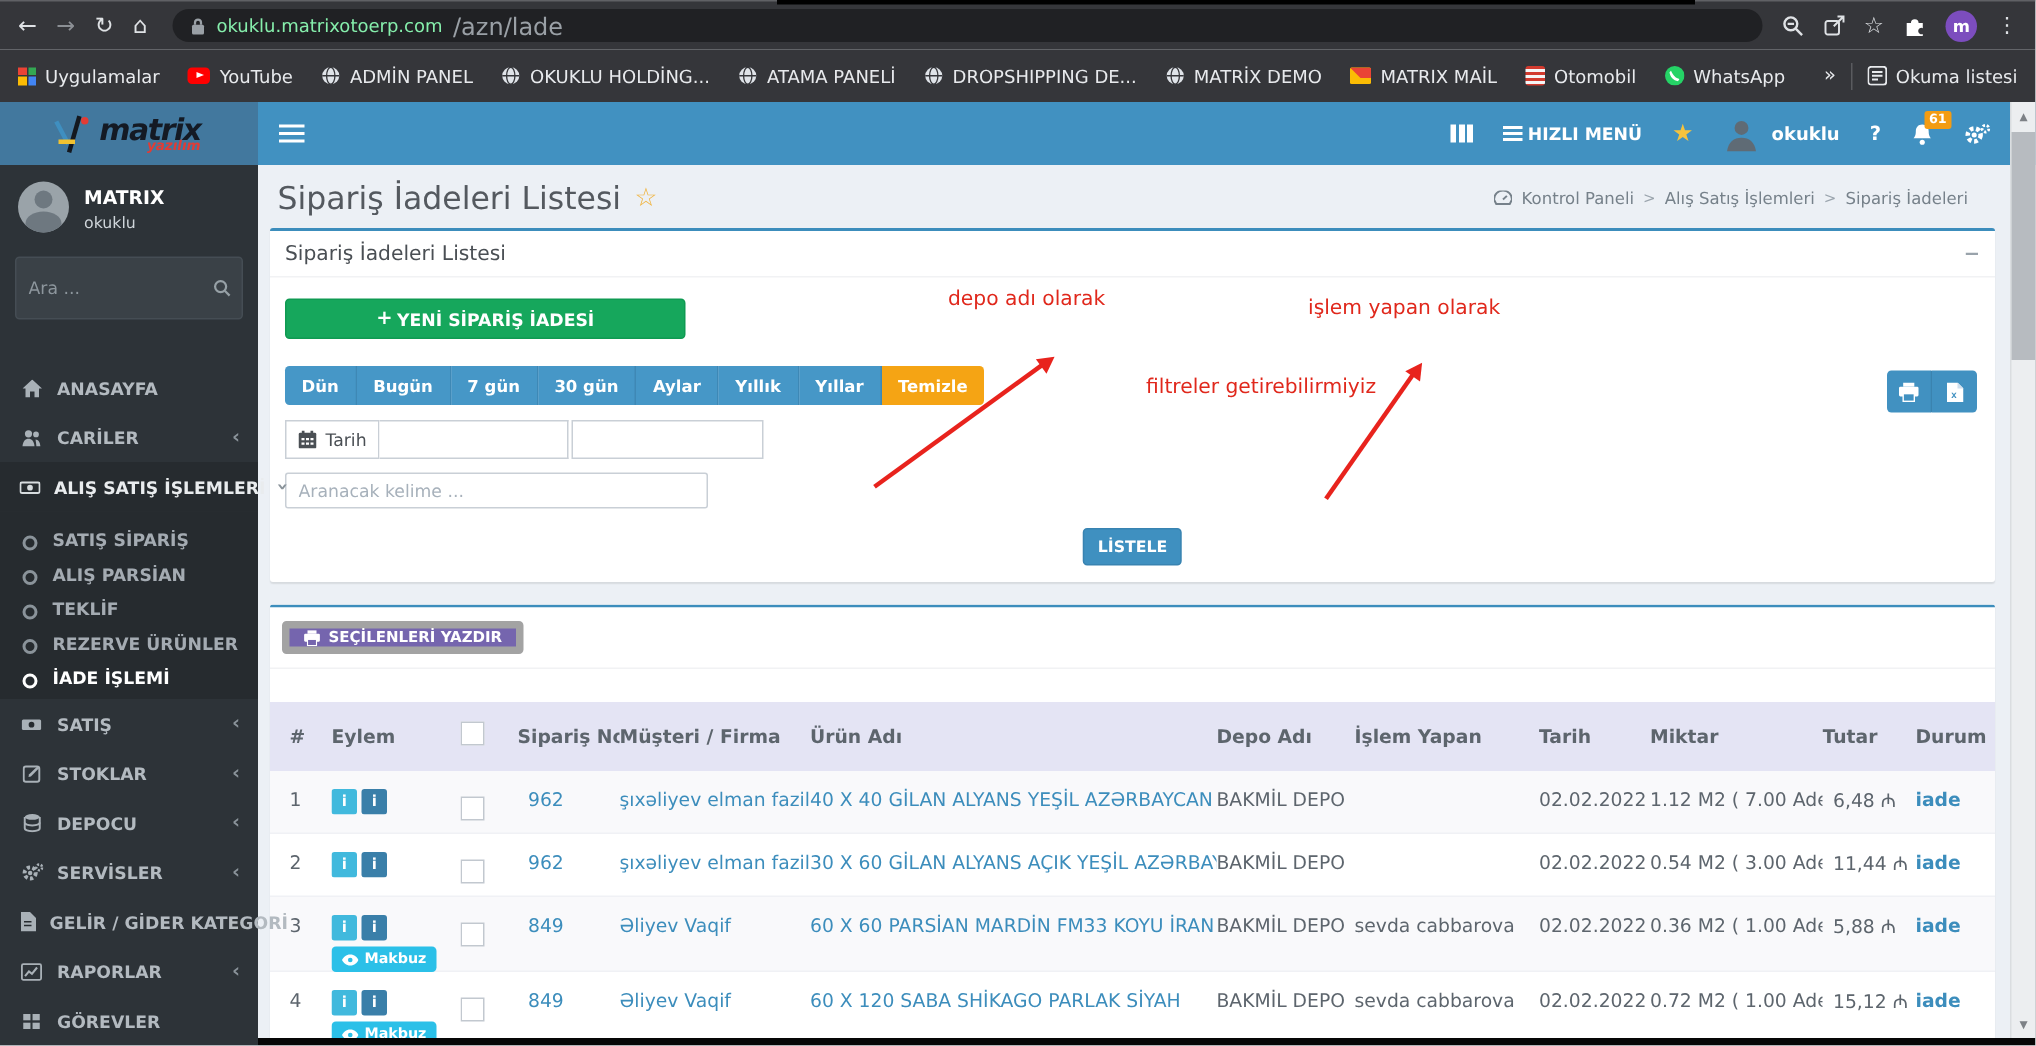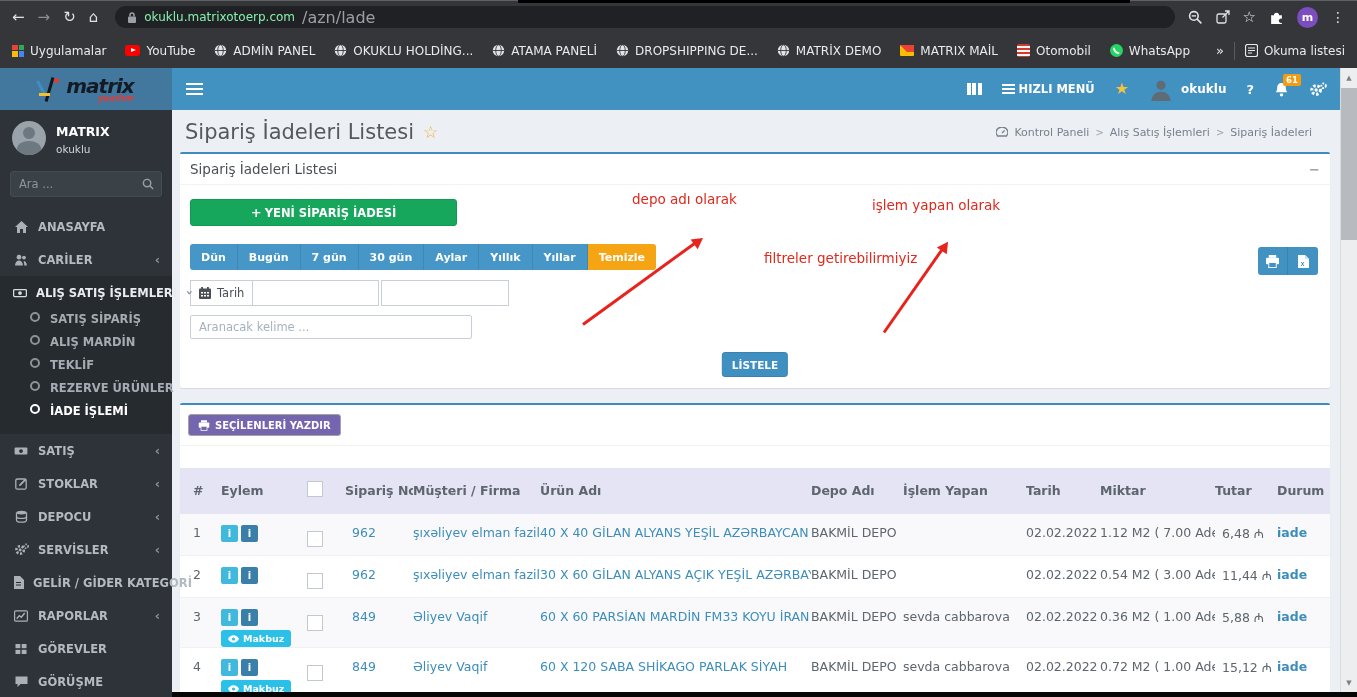--- a/index.html
+++ b/index.html
@@ -57,33 +57,33 @@
 .badge{position:absolute;top:-8px;left:9px;background:#f39c12;color:#fff;font-size:8.5px;font-weight:bold;padding:1px 3px;border-radius:2px;}
 
 
 .sidebar{position:absolute;top:110px;left:0;width:172px;bottom:0;background:#2d3338;color:#b3bac0;z-index:4;}
 .sprofile{display:flex;align-items:center;gap:10px;padding:11px 10px 8px 12px;}
 .savatar{width:34px;height:34px;border-radius:50%;background:#9aa3a9;position:relative;overflow:hidden;flex:0 0 34px;}
 .savatar::before{content:"";position:absolute;left:11px;top:6px;width:12px;height:12px;border-radius:50%;background:#6e7880;}
 .savatar::after{content:"";position:absolute;left:5px;top:20px;width:24px;height:16px;border-radius:50% 50% 0 0;background:#6e7880;}
 .sname{font-size:12.5px;font-weight:bold;color:#fff;}
 .srole{font-size:10.5px;color:#cfd5da;margin-top:3px;}
-.ssearch{margin:8px 10px 13px;display:flex;height:26px;background:#3a4147;border:1px solid #454d54;border-radius:3px;overflow:hidden;}
+.ssearch{margin:8px 10px 29px;display:flex;height:42px;background:#3a4147;border:1px solid #454d54;border-radius:3px;overflow:hidden;}
 .ssearch input{flex:1;background:transparent;border:0;outline:0;color:#c6cdd2;font-size:11.5px;padding:0 8px;font-family:inherit;min-width:0;}
 .ssearch input::placeholder{color:#8d969d;}
 .sbtn{width:26px;display:flex;align-items:center;justify-content:center;color:#96a0a6;background:transparent;border:0;}
 .snav{list-style:none;}
 .sitem{display:flex;align-items:center;gap:9px;height:33px;padding:0 12px 0 13px;font-size:11.5px;font-weight:600;color:#b3bac0;white-space:nowrap;}
 .sitem .sic{width:16px;display:flex;justify-content:center;color:#a9b1b7;}
 .sitem .chev{margin-left:auto;color:#8a939a;font-size:13px;line-height:1;}
 .chev.down{transform:rotate(-90deg);}
 .sitem.open{background:#262b2f;color:#e9ecee;}
 .sitem.open .sic{color:#d7dcdf;}
 .subwrap{background:#262b2f;padding:3px 0 7px;}
-.ssub{display:flex;align-items:flex-start;gap:10px;height:23px;padding-left:30px;font-size:11.5px;font-weight:600;color:#a4abb2;white-space:nowrap;}
+.ssub{display:flex;align-items:flex-end;gap:10px;height:23px;padding-left:15px;font-size:11.5px;font-weight:600;color:#a4abb2;white-space:nowrap;}
 .ssub .bullet{width:10px;height:10px;border:2px solid #8a939a;border-radius:50%;flex:0 0 10px;}
 .ssub.active{color:#fff;}
 .ssub.active .bullet{border-color:#fff;}
 
 
 .content{position:absolute;top:110px;left:172px;right:0;bottom:0;background:#ecf0f5;z-index:3;}
 .titlerow{display:flex;align-items:center;padding:10px 45px 8px 13px;}
 .ptitle{font-size:21px;font-weight:400;color:#54595f;}
 .tstar{margin-left:9px;color:#f0b33c;font-size:17px;}
 .crumbs{margin-left:auto;display:flex;align-items:center;gap:6px;font-size:11px;color:#76818a;}
@@ -104,21 +104,21 @@
 .pebtn:last-child{border-radius:0 3px 3px 0;border-right:0;}
 .dategrp{margin-top:10px;display:flex;align-items:stretch;}
 .dadd{display:flex;align-items:center;gap:6px;padding:0 8px;height:26px;border:1px solid #c9cfd6;background:#fff;font-size:11.5px;color:#4a4f54;}
 .dinp{width:126px;height:26px;border:1px solid #c9cfd6;border-left:0;background:#fff;outline:0;font-family:inherit;padding:0 6px;}
 .dinp2{width:128px;height:26px;border:1px solid #c9cfd6;background:#fff;margin-left:2px;outline:0;font-family:inherit;padding:0 6px;}
 .kw{margin-top:9px;display:block;width:282px;height:24px;border:1px solid #c9cfd6;border-radius:2px;padding:0 8px;font-size:11.5px;color:#555;font-family:inherit;outline:0;}
 .kw::placeholder{color:#a7b1bb;}
 .btn-listele{position:absolute;left:50%;transform:translateX(-50%);bottom:11px;height:25px;padding:0 9px;background:#3f90c0;color:#fff;border:1px solid #3883b1;border-radius:3px;font-size:10.5px;font-weight:bold;display:flex;align-items:center;font-family:inherit;}
 .card2{margin-top:15px;height:292px;overflow:hidden;}
 .c2hd{padding:9px 8px;border-bottom:1px solid #f1f2f4;}
-.btn-purple{display:inline-flex;align-items:center;gap:5px;height:22px;padding:0 9px;background:#7565ae;border:1px solid #a3a3a3;border-radius:3px;color:#fff;font-size:10px;font-weight:bold;font-family:inherit;}
+.btn-purple{display:inline-flex;align-items:center;gap:5px;height:22px;padding:0 9px;background:#7565ae;border:5px solid #a3a3a3;border-radius:3px;color:#fff;font-size:10px;font-weight:bold;font-family:inherit;}
 .tbl{margin-top:22px;}
 .trow{display:grid;grid-template-columns:28px 86px 38px 68px 127px 271px 92px 123px 74px 115px 62px 1fr;padding-left:13px;align-items:start;}
 .thead{background:#e4e4f4;color:#454a66;}
 .thead .c{padding:15px 0 14px;font-size:12.5px;font-weight:bold;}
 .c{font-size:12.5px;color:#5d656d;padding-right:6px;overflow:hidden;white-space:nowrap;}
 .tbody .trow{border-bottom:1px solid #f0f1f5;}
 .tbody .c{padding-top:11px;}
 .r1,.r3{background:#f9f9fb;}
 .r1,.r2{height:42px;}
 .r3{height:50px;}
@@ -391,21 +391,21 @@
           <span>ALIŞ SATIŞ İŞLEMLERİ</span>
           <span class="chev down">‹</span>
         </li>
       <li class="subwrap">
         <div class="ssub">
             <span class="bullet"></span>
             <span>SATIŞ SİPARİŞ</span>
           </div>
         <div class="ssub">
             <span class="bullet"></span>
-            <span>ALIŞ MARDİN</span>
+            <span>ALIŞ PARSİAN</span>
           </div>
         <div class="ssub">
             <span class="bullet"></span>
             <span>TEKLİF</span>
           </div>
         <div class="ssub">
             <span class="bullet"></span>
             <span>REZERVE ÜRÜNLER</span>
           </div>
         <div class="ssub active">

